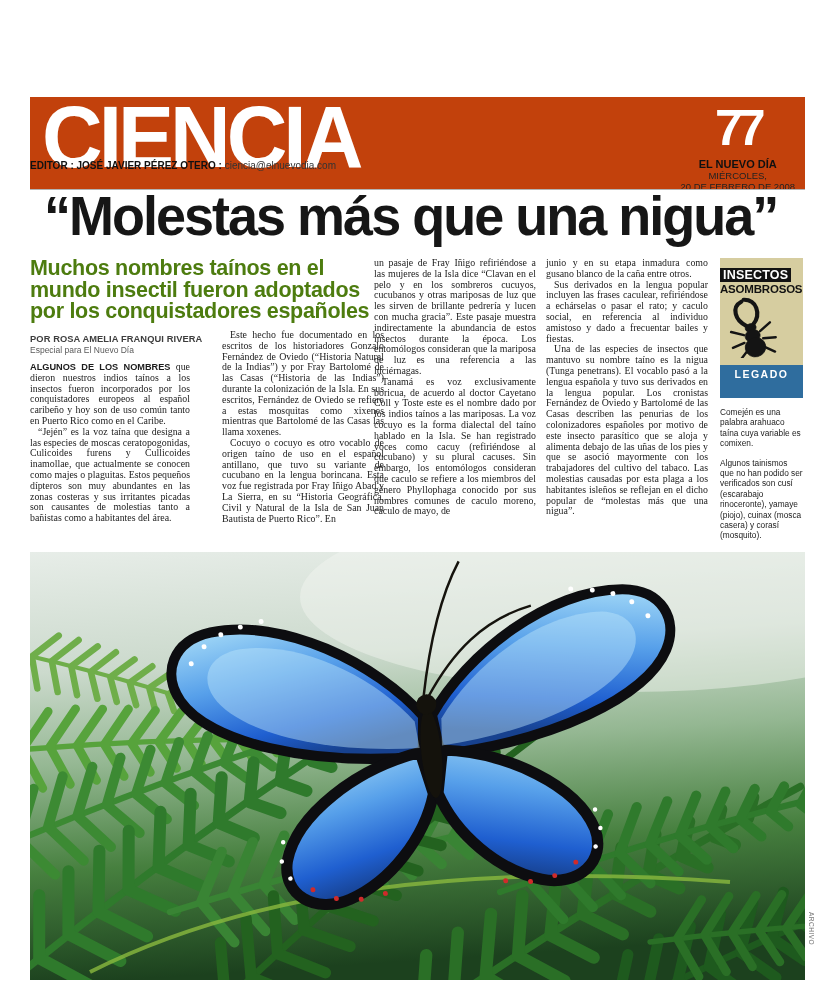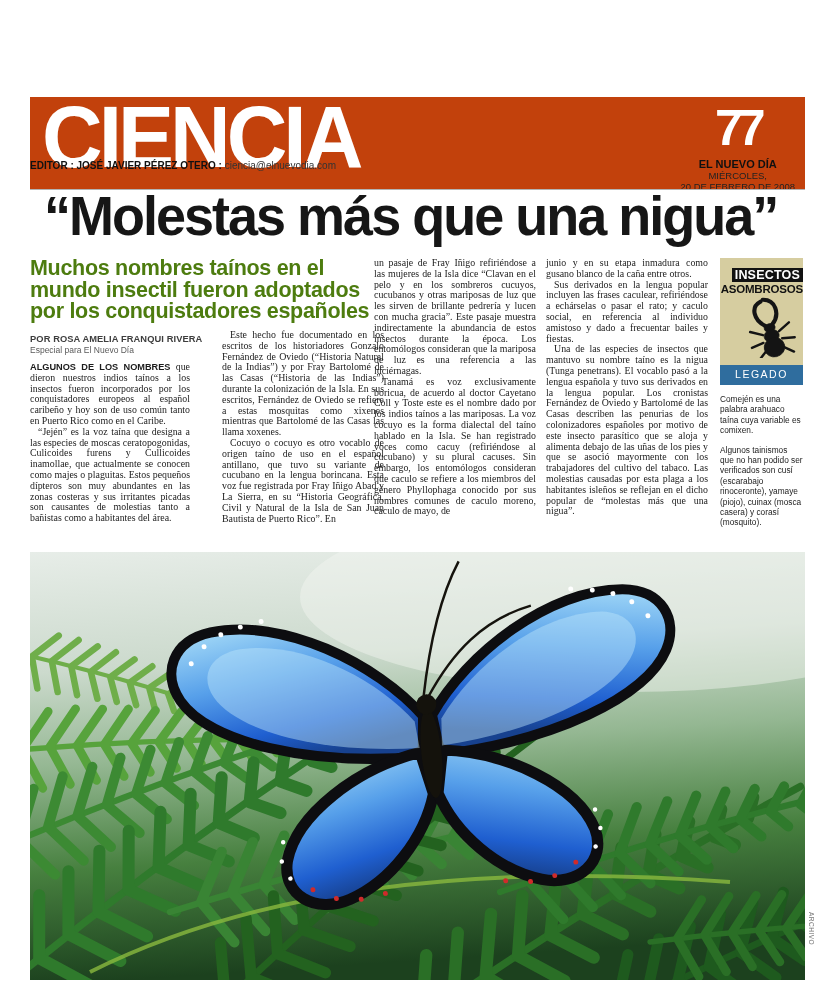--- a/index.html
+++ b/index.html
@@ -61,31 +61,31 @@
   .col4 { left:516px; top:0; }
   .col p {
     font-family:"Liberation Serif", serif;
     font-size:9.9px; line-height:10.8px; text-align:justify; color:#1b1b1b;
   }
   .col p.ind { text-indent:8px; }
   .lead-in { font-family:"Liberation Sans", sans-serif; font-weight:bold; font-size:9.2px; }
   
   .sidebar { position:absolute; left:690px; top:0; width:85px; }
   .fact-box {
-    width:83px; height:107px; background:#d6cda0; text-align:right; padding-top:7px;
+    width:83px; height:107px; background:#d6cda0; text-align:left; padding-top:7px;
   }
   .fact-box-title1 {
     display:inline-block; background:#121212; color:#ffffff;
     font-size:12.5px; font-weight:bold; padding:0 3px; letter-spacing:0.2px;
   }
   .fact-box-title2 { font-size:11.5px; font-weight:bold; color:#121212; letter-spacing:-0.2px; }
   .beetle-wrap { margin-top:1px; }
   .legado-bar {
     width:83px; background:#2f6d9e; color:#ffffff; text-align:center;
-    font-size:10.5px; font-weight:normal; letter-spacing:1.5px; padding:3px 0 5px 0;
+    font-size:10.5px; font-weight:bold; letter-spacing:1.5px; padding:3px 0 18px 0;
   }
   .side-note {
     width:83px; font-size:8.3px; line-height:10.4px; color:#222;
     margin-top:9px; text-align:left;
   }
   
   .photo {
     position:absolute; left:30px; top:552px; width:775px; height:428px;
     overflow:hidden;
   }

